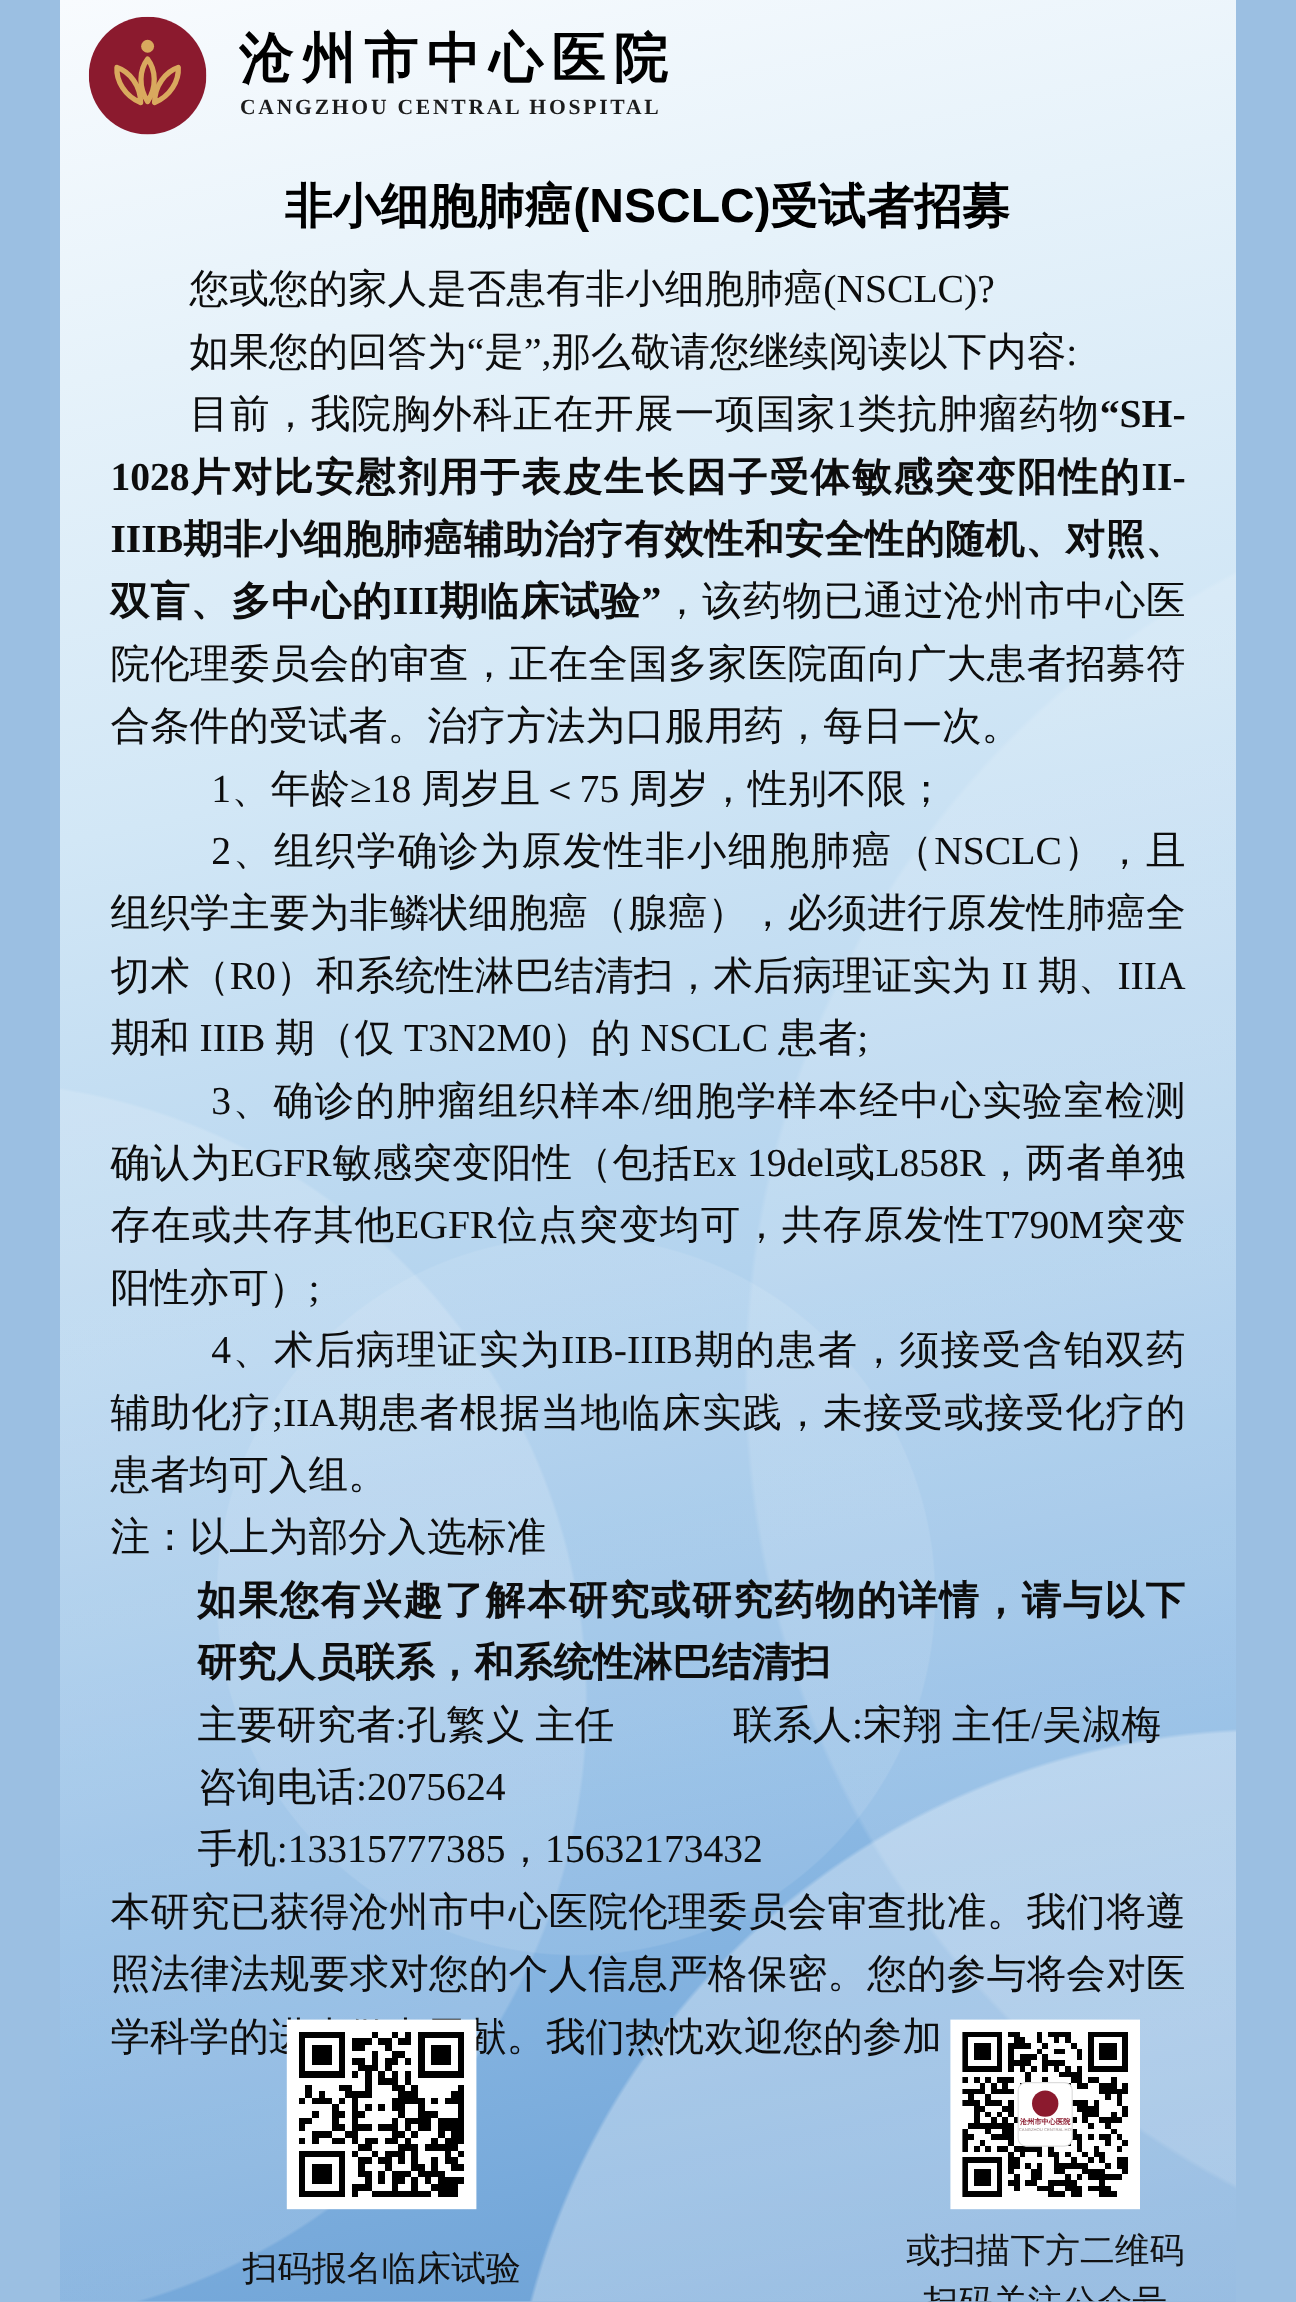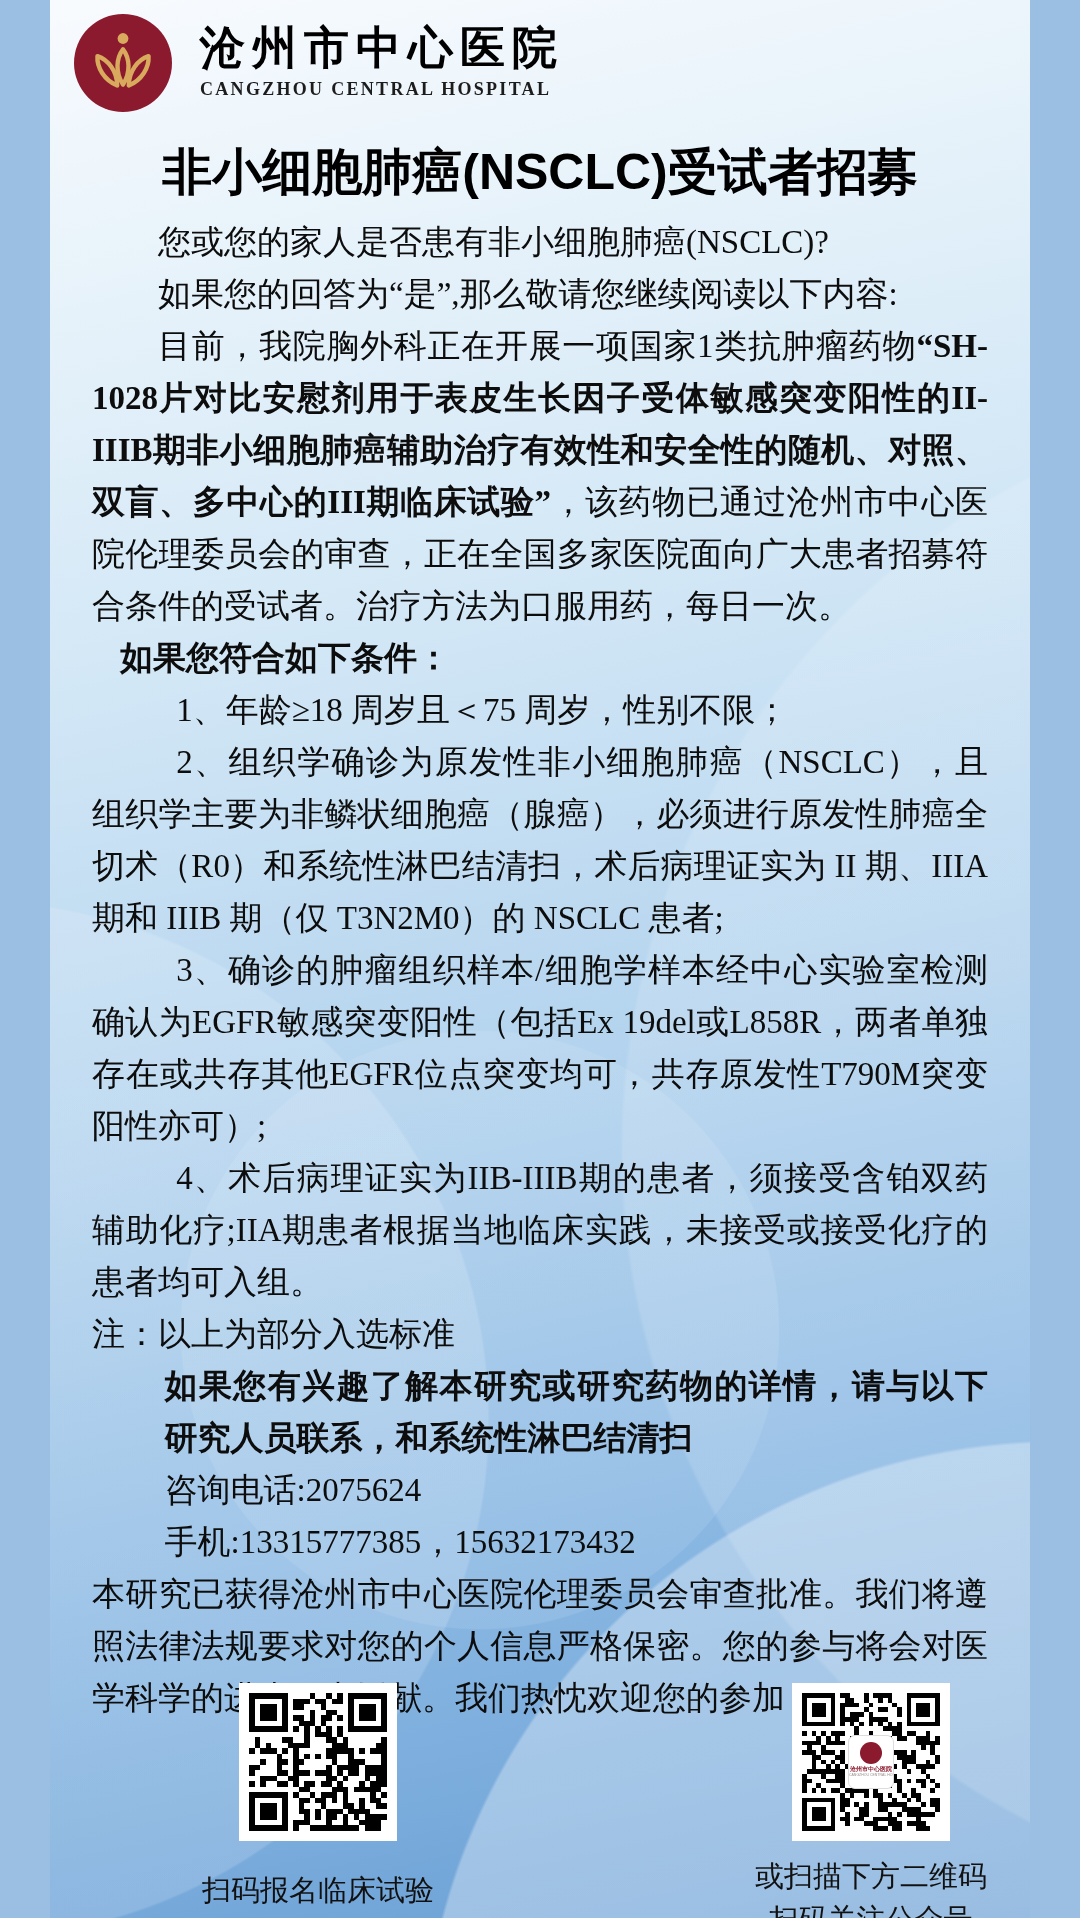--- a/index.html
+++ b/index.html
@@ -47,21 +47,21 @@
     font-size:18px;
     letter-spacing:2.3px;
     color:#1c1c1c;
     margin-top:5px;
     white-space:nowrap;
   }
   
   .title{
     margin-top:16px;
     text-align:center;
-    font-size:50px;
+    font-size:40px;
     font-weight:700;
     line-height:60px;
     color:#000;
   }
   
   .body-text{
     padding:14px 42px 0 42px;
     font-size:33px;
     line-height:52px;
     text-align:justify;
@@ -141,27 +141,27 @@
       <div class="hosp-en">CANGZHOU CENTRAL HOSPITAL</div>
     </div>
   </div>
 
   <div class="title">非小细胞肺癌(NSCLC)受试者招募</div>
 
   <div class="body-text">
       <p class="para indent"><span>您或您的家人是否患有非小细胞肺癌(NSCLC)?</span></p>
       <p class="para indent"><span>如果您的回答为“是”,那么敬请您继续阅读以下内容:</span></p>
       <p class="para indent"><span>目前，我院胸外科正在开展一项国家1类抗肿瘤药物</span><span class="b">“SH-1028片对比安慰剂用于表皮生长因子受体敏感突变阳性的II-IIIB期非小细胞肺癌辅助治疗有效性和安全性的随机、对照、双盲、多中心的III期临床试验”</span><span>，该药物已通过沧州市中心医院伦理委员会的审查，正在全国多家医院面向广大患者招募符合条件的受试者。治疗方法为口服用药，每日一次。</span></p>
-      <p class="para small-indent"><span class="b">如果您符合如下条件：</span></p>
       <p class="para indent-num"><span>1、年龄≥18 周岁且＜75 周岁，性别不限；</span></p>
       <p class="para indent-num"><span>2、组织学确诊为原发性非小细胞肺癌（NSCLC），且组织学主要为非鳞状细胞癌（腺癌），必须进行原发性肺癌全切术（R0）和系统性淋巴结清扫，术后病理证实为 II 期、IIIA 期和 IIIB 期（仅 T3N2M0）的 NSCLC 患者;</span></p>
       <p class="para indent-num"><span>3、确诊的肿瘤组织样本/细胞学样本经中心实验室检测确认为EGFR敏感突变阳性（包括Ex 19del或L858R，两者单独存在或共存其他EGFR位点突变均可，共存原发性T790M突变阳性亦可）;</span></p>
       <p class="para indent-num"><span>4、术后病理证实为IIB-IIIB期的患者，须接受含铂双药辅助化疗;IIA期患者根据当地临床实践，未接受或接受化疗的患者均可入组。</span></p>
       <p class="para"><span>注：以上为部分入选标准</span></p>
       <p class="para hang"><span class="b">如果您有兴趣了解本研究或研究药物的详情，请与以下研究人员联系，和系统性淋巴结清扫</span></p>
+      <p class="para hang"><span>主要研究者:孔繁义 主任　　　联系人:宋翔 主任/吴淑梅</span></p>
       <p class="para hang"><span>咨询电话:2075624</span></p>
       <p class="para hang"><span>手机:13315777385，15632173432</span></p>
       <p class="para"><span>本研究已获得沧州市中心医院伦理委员会审查批准。我们将遵照法律法规要求对您的个人信息严格保密。您的参与将会对医学科学的进步做出贡献。我们热忱欢迎您的参加！</span></p>
     </div>
 
   <div class="footer">
     <div class="qr-col left">
       <div class="qr-box">
         <svg id="qr-left" viewBox="0 0 25 25">
             <g fill="#000">

